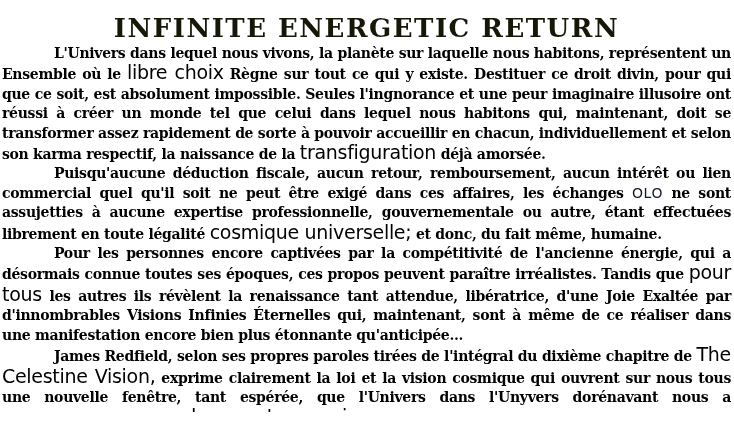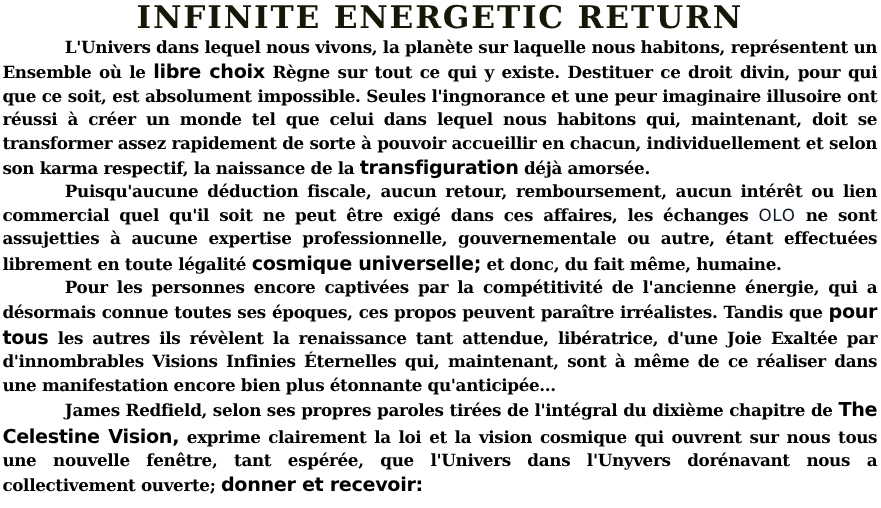--- a/index.html
+++ b/index.html
@@ -7,21 +7,21 @@
     padding: 0;
     background: #ffffff;
   }
   .page {
     position: relative;
     width: 734px;
     height: 412px;
     background: #ffffff;
     overflow: hidden;
     box-sizing: border-box;
-    padding: 1px 3px 0 2px;
+    padding: 14px 3px 0 2px;
     font-family: "DejaVu Serif", serif;
   }
   .title {
     margin: 0 0 1px 0;
     text-align: center;
     font-family: "DejaVu Serif", serif;
     font-weight: bold;
     font-size: 26px;
     line-height: 29px;
     letter-spacing: 1.5px;
@@ -37,22 +37,22 @@
     line-height: 19.4px;
     letter-spacing: -0.3px;
     color: #000000;
   }
   .run-main {
     font-family: "DejaVu Serif", serif;
     font-weight: bold;
   }
   .run-alt {
     font-family: "DejaVu Sans", sans-serif;
-    font-weight: bold;
-    font-size: 16px;
+    font-weight: normal;
+    font-size: 19px;
   }
   .run-green {
     font-family: "DejaVu Sans", sans-serif;
     font-weight: normal;
     color: #0f172a;
     letter-spacing: 0.5px;
   }
 </style>
 </head>
 <body>

